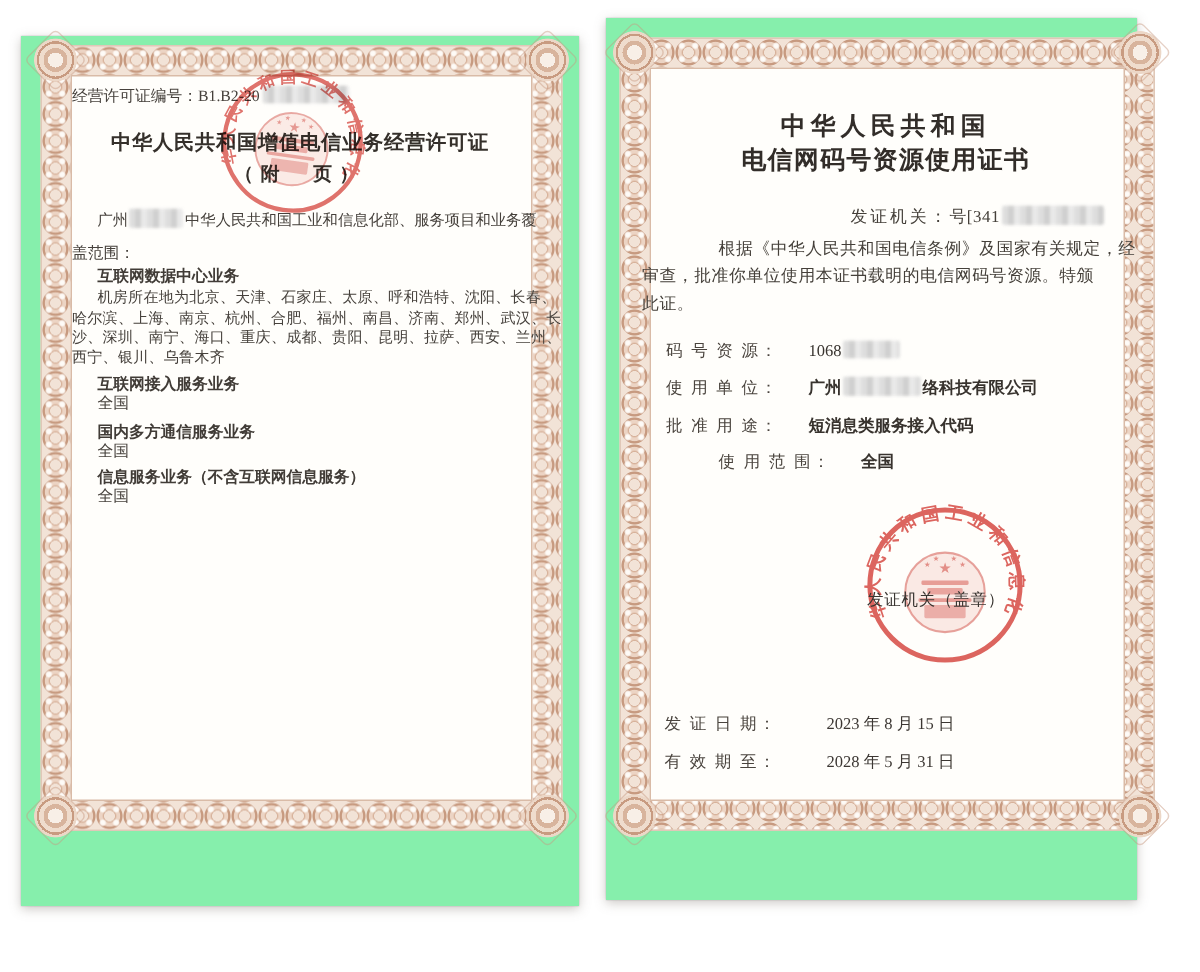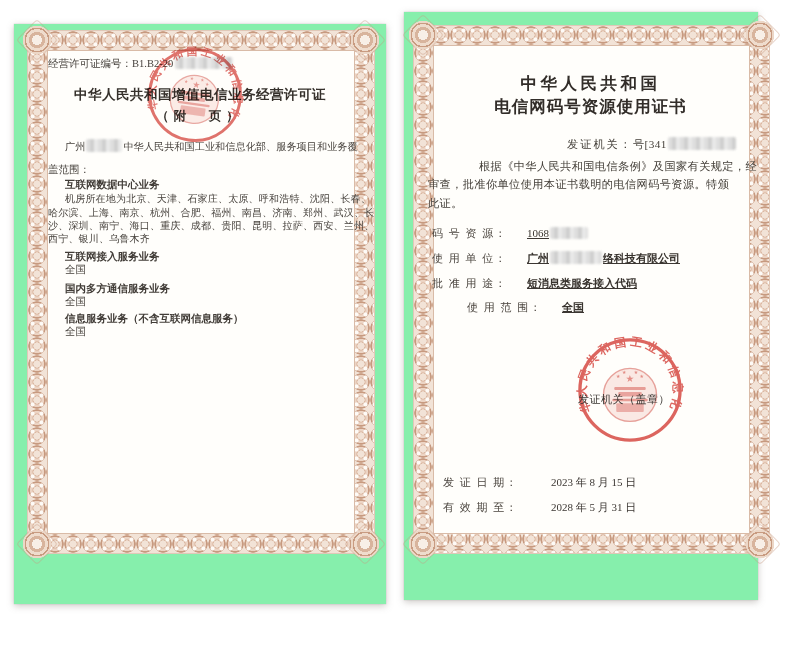--- a/index.html
+++ b/index.html
@@ -49,21 +49,21 @@
   .l-body{font-size:10.5px;line-height:12px;color:#46413c;}
   .l-city{font-size:10px;letter-spacing:.2px;}
   .l-title{font-size:13.5px;font-weight:bold;color:#35302b;letter-spacing:.5px;}
   .l-sub{font-size:12.5px;font-weight:bold;color:#35302b;letter-spacing:5px;}
   .l-sec{font-weight:bold;color:#413c37;}
 
   
   .r-body{font-size:11.2px;line-height:13px;color:#45403a;letter-spacing:.4px;}
   .r-title{font-size:16.5px;font-weight:bold;color:#322d29;}
   .ls3{letter-spacing:3.5px;} .ls1{letter-spacing:1px;}
-  .rrow{position:absolute;left:28px;white-space:nowrap;font-size:11px;text-decoration:underline;}
+  .rrow{position:absolute;left:40px;white-space:nowrap;font-size:11px;}
   .rlabel{display:inline-block;width:95px;letter-spacing:1.5px;color:#4a443e;}
   .rvalue{color:#38332e;}
   .bold{font-weight:bold;}
   .drow{position:absolute;white-space:nowrap;font-size:11px;}
   .dlabel{display:inline-block;width:108px;letter-spacing:1.5px;color:#4a443e;}
 
   
   .censor{
     display:inline-block;vertical-align:-2px;border-radius:2px;
     background-image:

